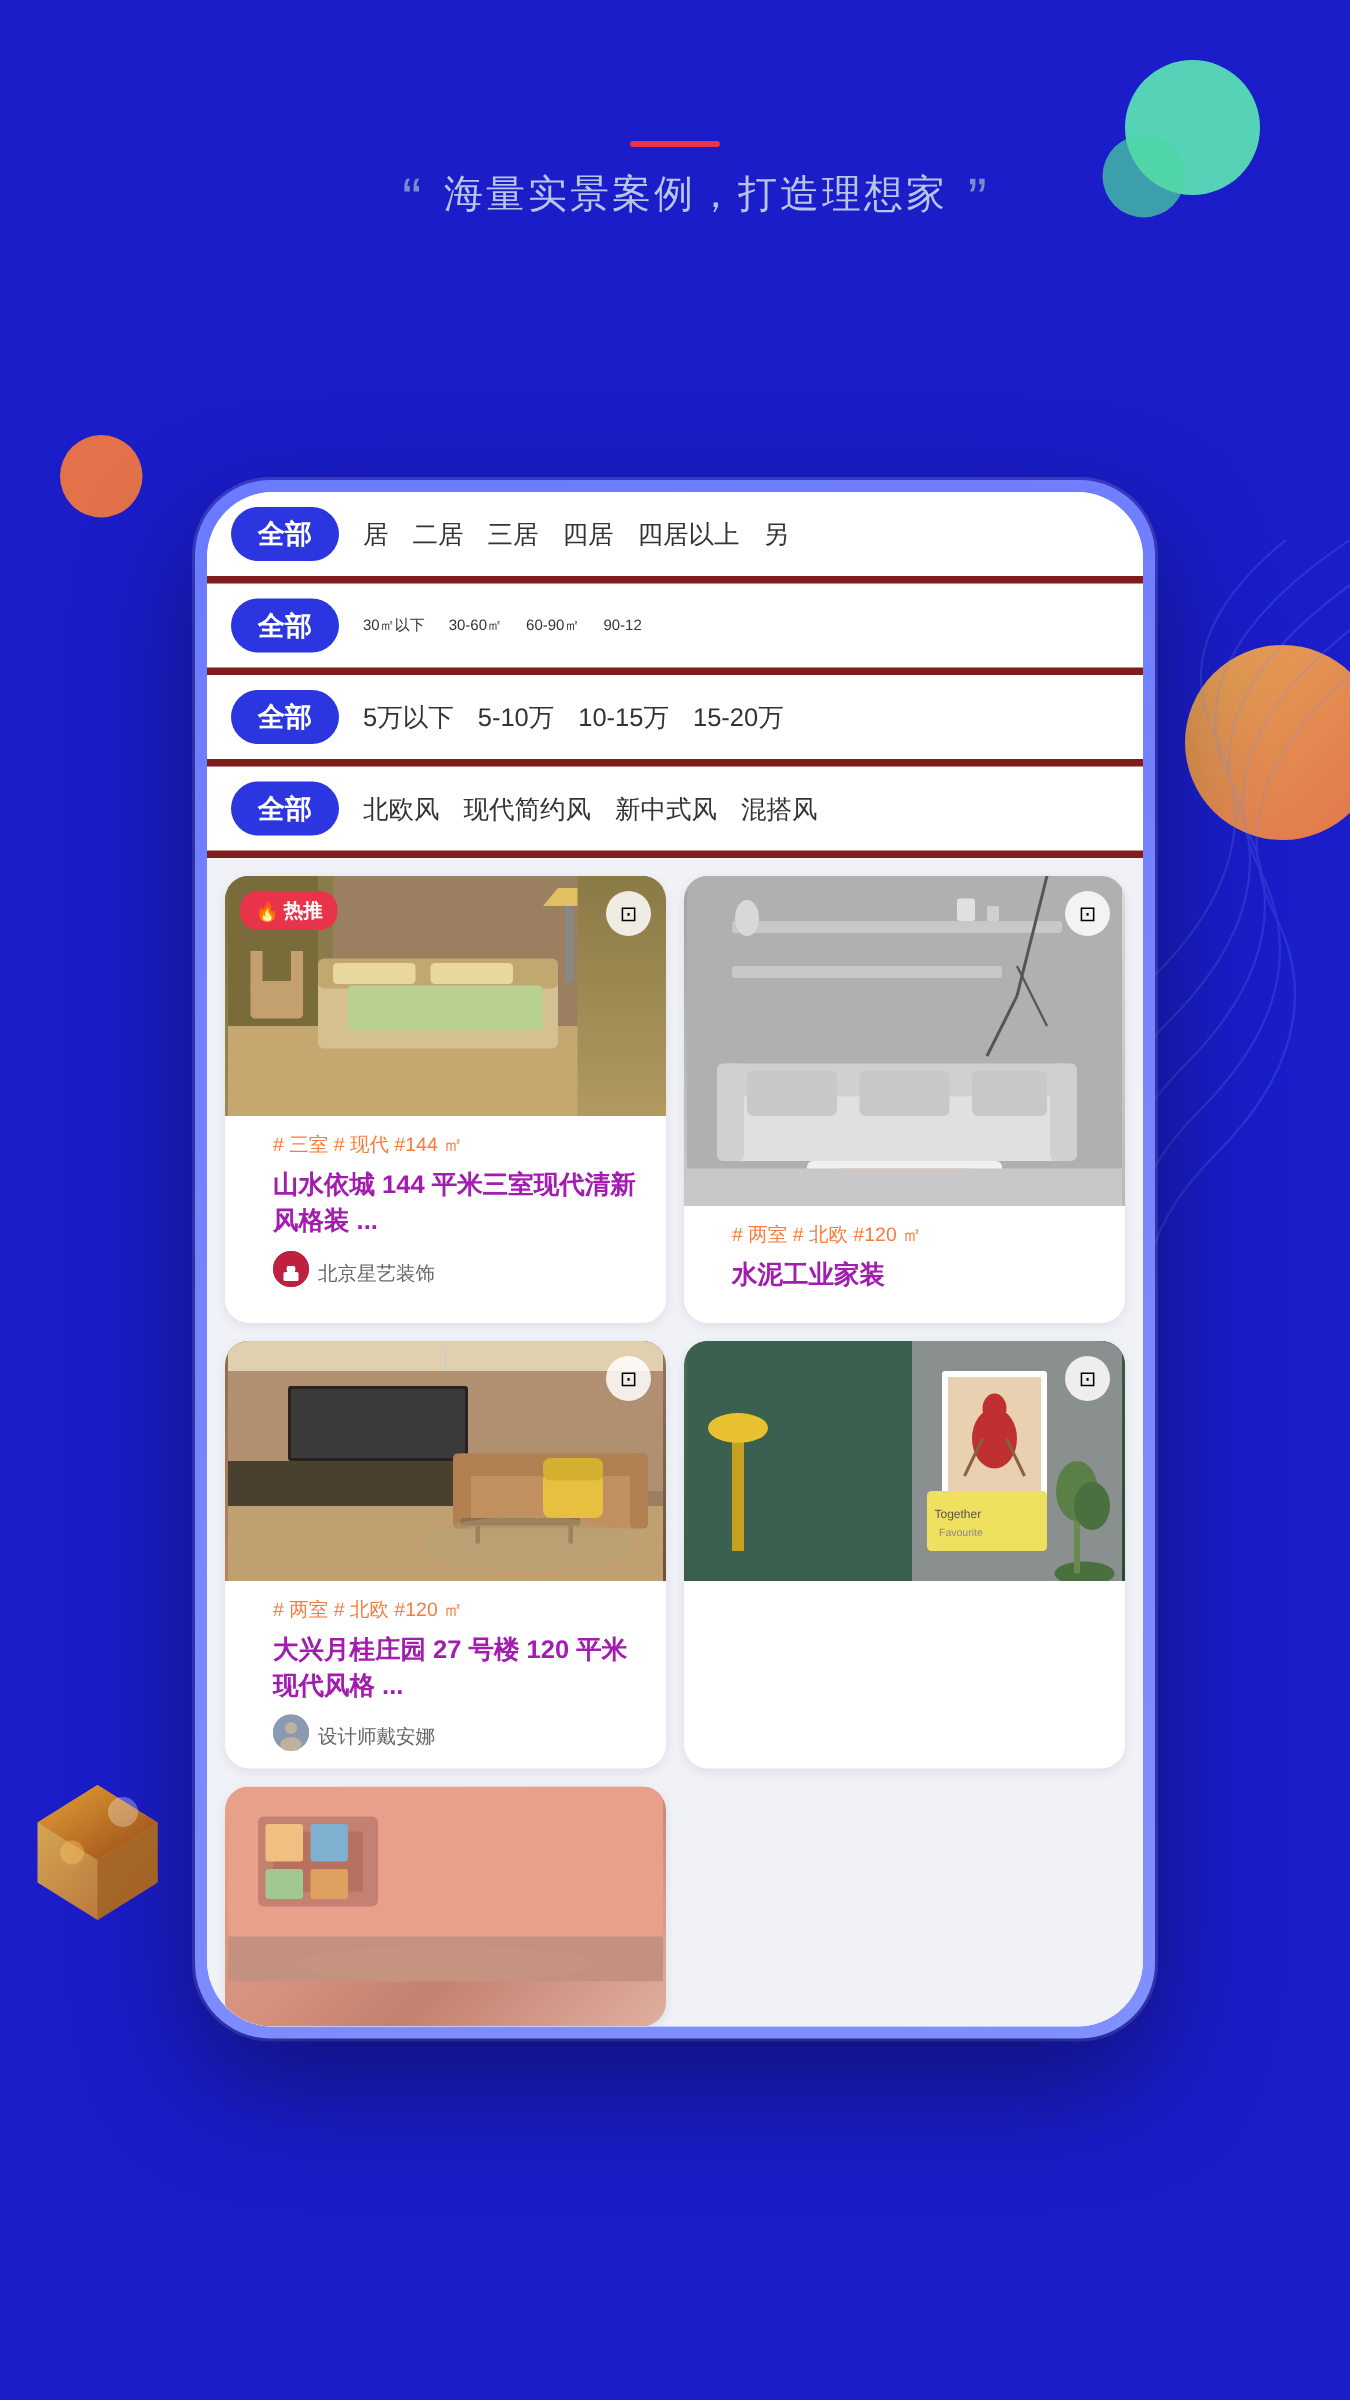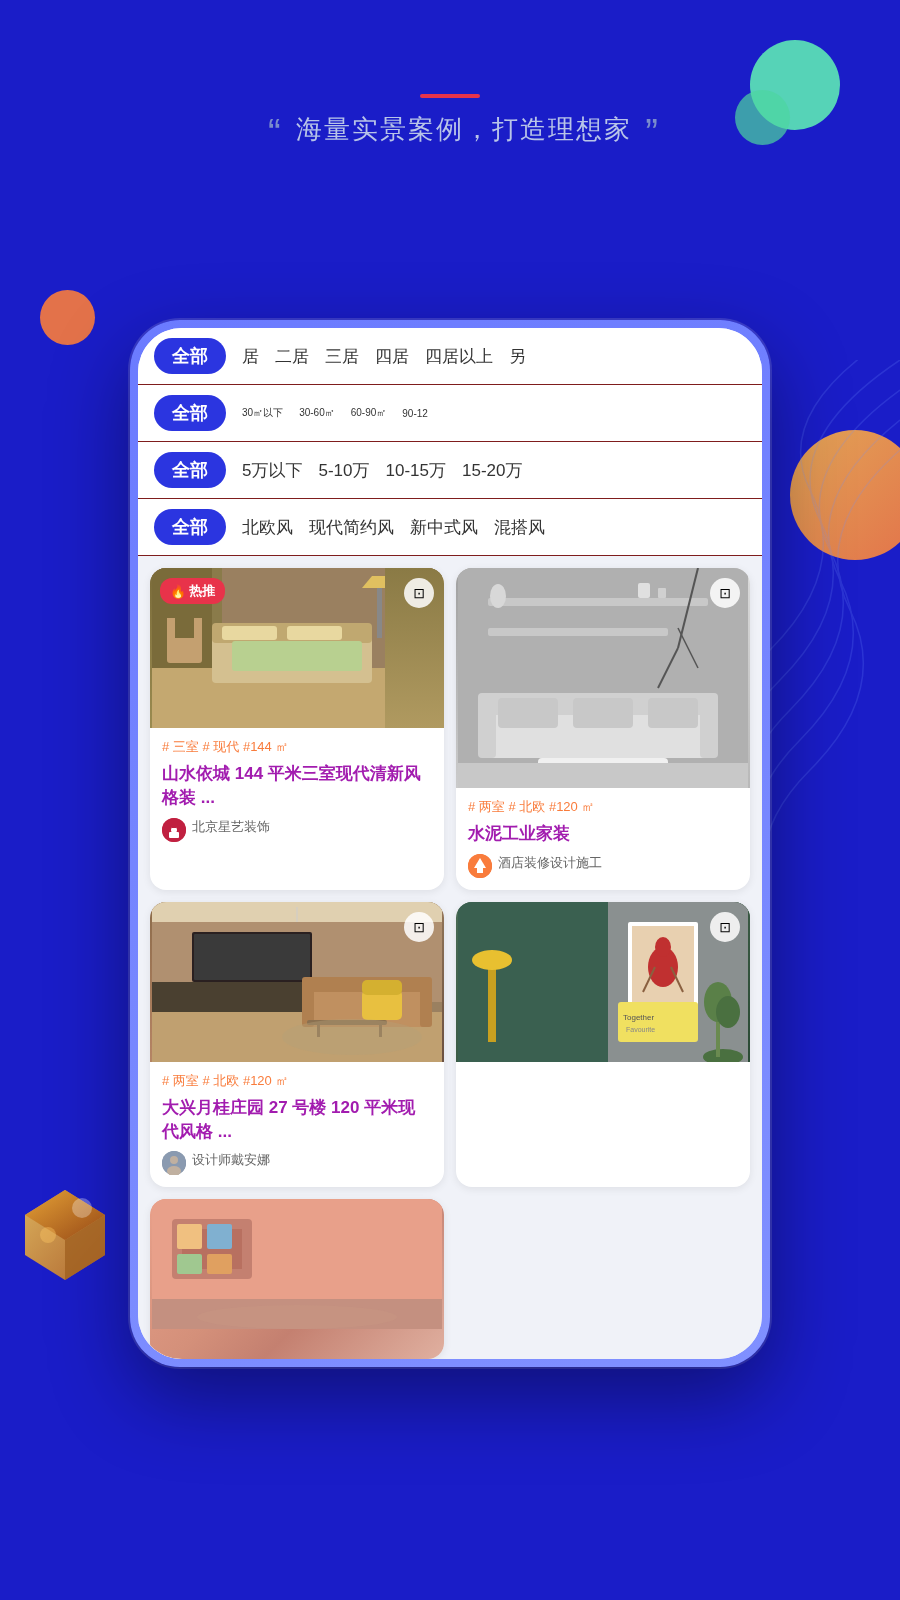--- a/index.html
+++ b/index.html
@@ -119,21 +119,21 @@
 
     
     .filter-section {
       background: #ffffff;
       padding: 0;
     }
     .filter-row {
       display: flex;
       align-items: center;
       padding: 10px 16px;
-      border-bottom: 1px solid #7f1d1d;
+      border-bottom: 5px solid #7f1d1d;
       gap: 16px;
       overflow: hidden;
     }
     .filter-btn-active {
       background: #2b35e0;
       color: #ffffff;
       border-radius: 20px;
       padding: 6px 18px;
       font-size: 18px;
       font-weight: 600;
@@ -258,36 +258,37 @@
       border-radius: 50%;
       display: flex;
       align-items: center;
       justify-content: center;
       font-size: 14px;
       z-index: 2;
     }
 
     .card-body {
       padding: 10px 12px 12px;
+      margin-left: 20px;
     }
     .card-tags {
       color: #f97c3c;
       font-size: 13px;
       margin-bottom: 6px;
     }
     .card-title {
       font-size: 17px;
       font-weight: 600;
       color: #a21caf;
       line-height: 1.4;
       margin-bottom: 8px;
     }
     .card-author {
       display: flex;
-      align-items: flex-start;
+      align-items: flex-end;
       gap: 6px;
     }
     .author-avatar {
       width: 24px;
       height: 24px;
       border-radius: 50%;
       flex-shrink: 0;
     }
     .author-name {
       font-size: 13px;
@@ -506,30 +507,20 @@
               <rect x="80" y="190" width="130" height="25" fill="#f0f0f0" rx="4"></rect>
               <rect x="100" y="195" width="90" height="15" fill="#ff8840" rx="2" opacity="0.6"></rect>
 
               <rect x="0" y="195" width="290" height="25" fill="#c8c8c8"></rect>
             </svg>
             <div class="save-icon" style="top:10px;right:10px;">⊡</div>
           </div>
           <div class="card-body">
             <div class="card-tags"># 两室 # 北欧 #120 ㎡</div>
             <div class="card-title">水泥工业家装</div>
-            <div class="card-author">
-              <div class="author-avatar avatar-orange">
-                <svg width="24" height="24" viewBox="0 0 24 24">
-                  <circle cx="12" cy="12" r="12" fill="#f97c3c"></circle>
-                  <polygon points="12,4 18,14 6,14" fill="white"></polygon>
-                  <rect x="9" y="14" width="6" height="5" fill="white"></rect>
-                </svg>
-              </div>
-              <span class="author-name">酒店装修设计施工</span>
-            </div>
           </div>
         </div>
 
         <div class="card">
           <div class="card-img-placeholder img-modern-living">
             <svg width="100%" height="160" viewBox="0 0 290 160" style="position:absolute;top:0;left:0;">
 
               <rect x="0" y="0" width="290" height="160" fill="#9a8060"></rect>
 
               <rect x="0" y="0" width="290" height="20" fill="#e0d0b0"></rect>

